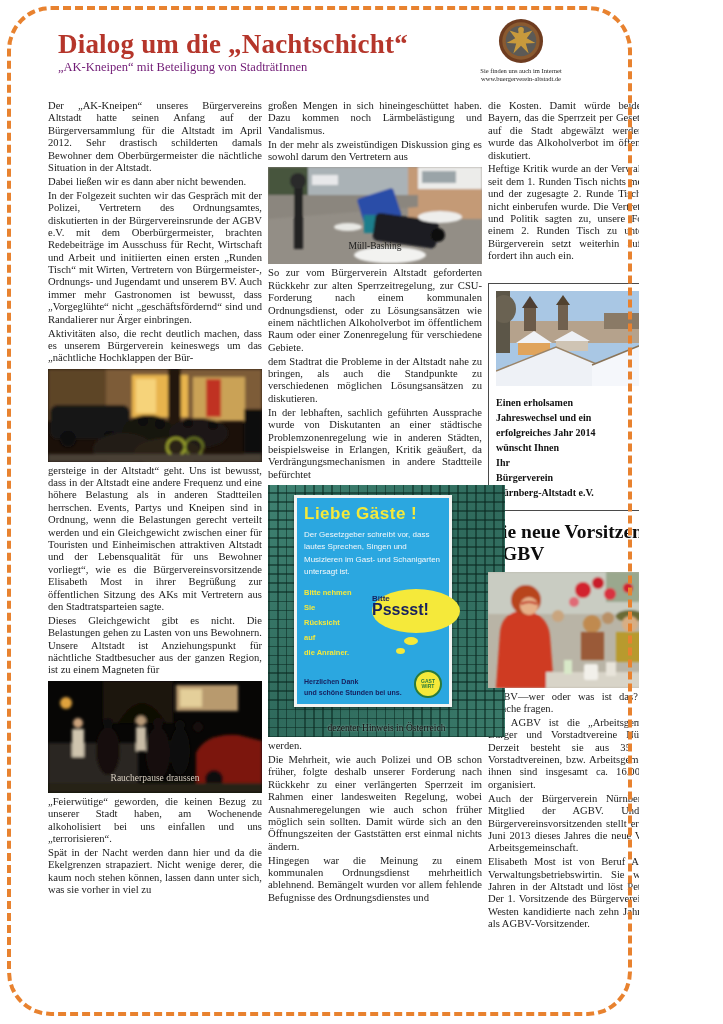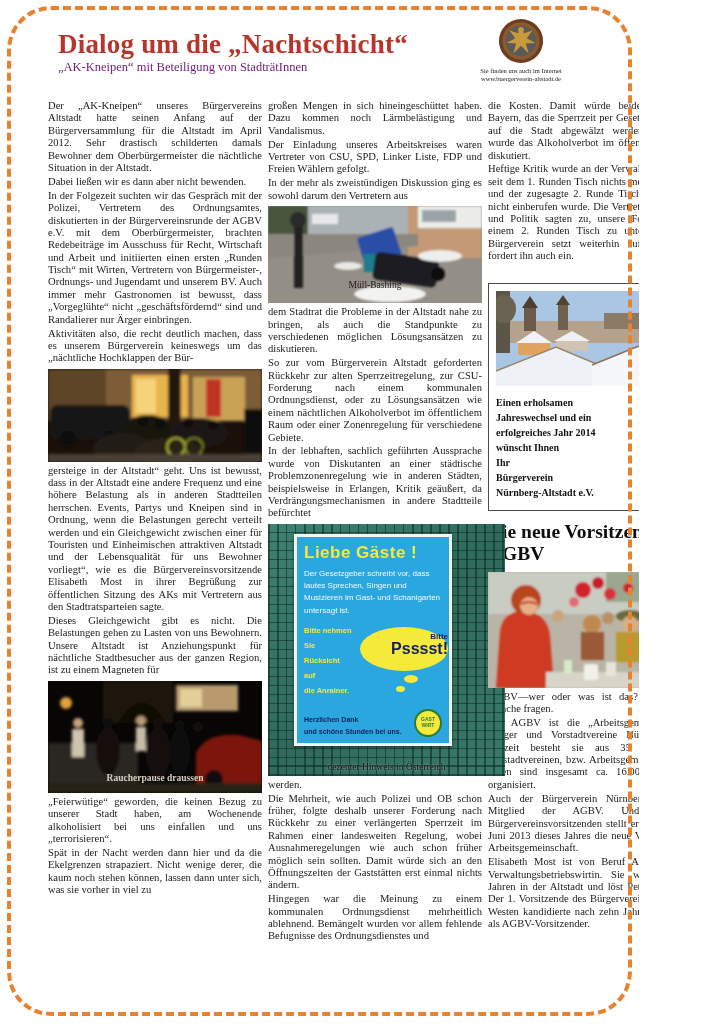--- a/index.html
+++ b/index.html
@@ -50,22 +50,22 @@
     position:absolute;left:26px;top:10px;width:158px;height:212px;background:#2BA7E0;
     border:3px solid #f2f4f2;box-shadow:0 1px 3px rgba(0,0,0,.5);padding:6px 7px;box-sizing:border-box;
     font-family:"Liberation Sans","DejaVu Sans",sans-serif;
   }
   .poster-title{color:#F5E93A;font-size:17px;font-weight:bold;letter-spacing:.5px;}
   .poster-body{color:#f4f8fa;font-size:8px;line-height:1.55;margin-top:5px;text-align:left;}
   .poster-mid{display:flex;margin-top:6px;}
   .poster-side{color:#F5E93A;font-size:7.5px;font-weight:bold;line-height:2.0;width:52px;text-align:left;}
   .bubble-wrap{position:relative;flex:1;}
   .bubble{
-    position:absolute;left:4px;top:4px;width:88px;height:44px;background:#F5E93A;border-radius:50%;
-    text-align:right;color:#16205e;
+    position:absolute;left:16px;top:4px;width:88px;height:44px;background:#F5E93A;border-radius:50%;
+    text-align:left;color:#16205e;
   }
   .bubble-top{display:block;font-size:8px;font-weight:bold;margin-top:5px;}
   .bubble-main{display:block;font-size:16px;font-weight:bold;margin-top:-2px;}
   .dot1,.dot2{position:absolute;background:#F5E93A;border-radius:50%;}
   .dot1{width:14px;height:8px;left:48px;top:52px;}
   .dot2{width:9px;height:6px;left:40px;top:63px;}
   .poster-foot{position:absolute;left:7px;right:7px;bottom:6px;display:flex;align-items:flex-end;justify-content:space-between;}
   .thanks{color:#16205e;font-size:7px;font-weight:bold;line-height:1.6;text-align:left;}
   .badge{
     width:24px;height:24px;border-radius:50%;background:#F5E93A;border:2px solid #2a7a3a;
@@ -171,30 +171,29 @@
             <ellipse cx="60" cy="70" rx="12" ry="24" fill="#121009"></ellipse>
             <ellipse cx="110" cy="72" rx="12" ry="26" fill="#15110c"></ellipse>
             <ellipse cx="132" cy="70" rx="10" ry="24" fill="#0e0b08"></ellipse>
             <circle cx="60" cy="42" r="5" fill="#100c08"></circle>
             <circle cx="110" cy="42" r="5" fill="#140f0a"></circle>
             <circle cx="132" cy="44" r="5" fill="#0f0b08"></circle>
             <circle cx="150" cy="46" r="5" fill="#120d09"></circle>
             <rect x="0" y="102" width="214" height="10" fill="#262019"></rect>
           </g>
         </svg>
-        <figcaption class="photo-caption cap-light" style="bottom:9px;font-weight:bold;">Raucherpause draussen</figcaption>
+        <figcaption class="photo-caption cap-light" style="bottom:9px;">Raucherpause draussen</figcaption>
       </figure>
 
       <p>„Feierwütige“ geworden, die keinen Bezug zu unserer Stadt haben, am Wochenende alkoholisiert bei uns einfallen und uns „terrorisieren“.</p>
       <p>Spät in der Nacht werden dann hier und da die Ekelgrenzen strapaziert. Nicht wenige derer, die kaum noch stehen können, lassen dann unter sich, was sie vorher in viel zu</p>
     </section>
 
     <section class="col">
       <p>großen Mengen in sich hineingeschüttet haben. Dazu kommen noch Lärmbelästigung und Vandalismus.</p>
-      <p>Der Einladung unseres Arbeitskreises waren Vertreter von CSU, SPD, Linker Liste, FDP und Freien Wählern gefolgt.</p>
       <p>In der mehr als zweistündigen Diskussion ging es sowohl darum den Vertretern aus</p>
 
       <figure>
         <svg viewBox="0 0 214 97" width="214" height="97" preserveAspectRatio="none">
           <defs>
               <filter id="b3">
                 <feGaussianBlur stdDeviation="0.8"></feGaussianBlur>
               </filter>
             </defs>
           <rect width="214" height="97" fill="#938e86"></rect>
@@ -217,22 +216,22 @@
             <ellipse cx="122" cy="88" rx="36" ry="8" fill="#f2f2f0"></ellipse>
             <ellipse cx="172" cy="50" rx="22" ry="6" fill="#eeeeec"></ellipse>
             <ellipse cx="80" cy="60" rx="14" ry="4" fill="#e8e8e4"></ellipse>
             <rect x="26" y="18" width="9" height="64" fill="#232323"></rect>
             <circle cx="30" cy="14" r="8" fill="#2a2a2a"></circle>
           </g>
         </svg>
         <figcaption class="photo-caption" style="bottom:12px;">Müll-Bashing</figcaption>
       </figure>
 
+      <p>So zur vom Bürgerverein Altstadt geforderten Rückkehr zur alten Sperrzeitregelung, zur CSU-Forderung nach einem kommunalen Ordnungsdienst, oder zu Lösungsansätzen wie einem nächtlichen Alkoholverbot im öffentlichem Raum oder einer Zonenregelung für verschiedene Gebiete.</p>
       <p>dem Stadtrat die Probleme in der Altstadt nahe zu bringen, als auch die Standpunkte zu verschiedenen möglichen Lösungsansätzen zu diskutieren.</p>
-      <p>So zur vom Bürgerverein Altstadt geforderten Rückkehr zur alten Sperrzeitregelung, zur CSU-Forderung nach einem kommunalen Ordnungsdienst, oder zu Lösungsansätzen wie einem nächtlichen Alkoholverbot im öffentlichem Raum oder einer Zonenregelung für verschiedene Gebiete.</p>
       <p>In der lebhaften, sachlich geführten Aussprache wurde von Diskutanten an einer städtische Problemzonenregelung wie in anderen Städten, beispielsweise in Erlangen, Kritik geäußert, da Verdrängungsmechanismen in andere Stadtteile befürchtet</p>
 
       <figure>
         <div class="poster-photo">
           <div class="poster">
             <div class="poster-title">Liebe Gäste !</div>
             <div class="poster-body">Der Gesetzgeber schreibt vor, dass lautes Sprechen, Singen und Musizieren im Gast- und Schanigarten untersagt ist.</div>
             <div class="poster-mid">
               <div class="poster-side">
                 <div>Bitte nehmen</div>

